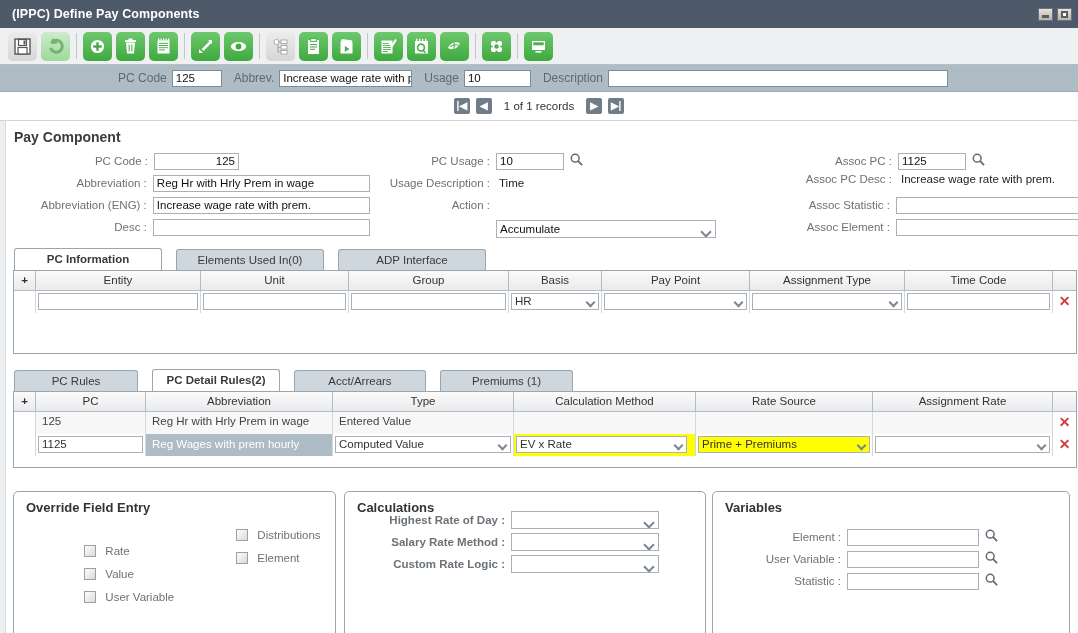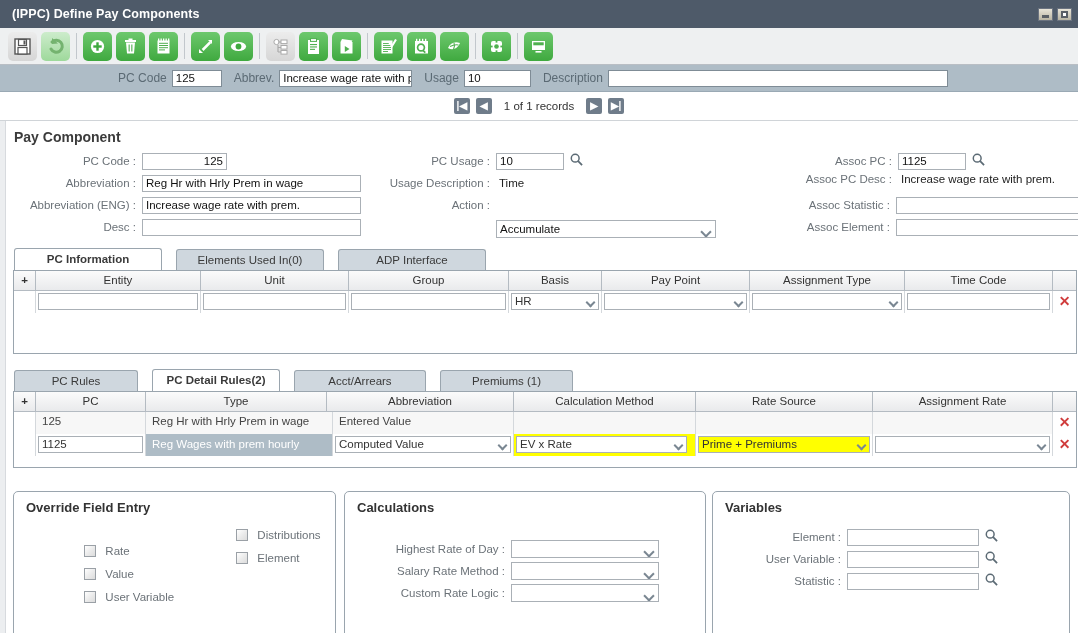--- a/index.html
+++ b/index.html
@@ -371,21 +371,21 @@
     <div class="navbtn">◀</div>
     <span class="reclbl">1 of 1 records</span>
     <div class="navbtn">▶</div>
     <div class="navbtn">▶|</div>
   </div>
 
   <div class="body">
 
     <div class="sectitle" style="position:absolute; left:14px; top:8px;">Pay Component</div>
 
-    <div style="position:absolute; left:0; top:30px; width:370px;">
+    <div style="position:absolute; left:0; top:30px; width:370px;padding-left:12px;">
       <div style="display:flex; align-items:center; height:20px;">
         <div class="lbl" style="width:136px">PC Code :</div>
         <div class="inp" style="width:85px; margin-left:6px; text-align:right;">125</div>
       </div>
       <div style="display:flex; align-items:center; height:20px; margin-top:2px;">
         <div class="lbl" style="width:136px">Abbreviation :</div>
         <div class="inp" style="width:219px; margin-left:6px;">Reg Hr with Hrly Prem in wage</div>
       </div>
       <div style="display:flex; align-items:center; height:20px; margin-top:2px;">
         <div class="lbl" style="width:136px">Abbreviation  (ENG) :</div>
@@ -508,22 +508,22 @@
       <div class="tab" style="width:124px">PC Rules</div>
       <div class="tab active" style="width:128px">PC Detail Rules(2)</div>
       <div class="tab" style="width:132px">Acct/Arrears</div>
       <div class="tab" style="width:133px">Premiums  (1)</div>
     </div>
 
     <div class="grid" style="position:absolute; left:13px; top:270px; width:1064px; height:77px;">
       <div class="grow ghead">
         <div class="gcell plus" style="width:22px; border-bottom:1px solid #b4bbc2;">+</div>
         <div class="gcell" style="width:110px">PC</div>
+        <div class="gcell" style="width:187px">Abbreviation</div>
         <div class="gcell" style="width:181px">Type</div>
-        <div class="gcell" style="width:187px">Abbreviation</div>
         <div class="gcell" style="width:182px">Calculation Method</div>
         <div class="gcell hl" style="width:177px">Rate Source</div>
         <div class="gcell" style="width:180px">Assignment Rate</div>
         <div class="gcell" style="width:23px"></div>
       </div>
 
       <div class="grow" style="background:#f7f7f7;">
         <div class="gcell" style="width:22px; background:#fff;"></div>
         <div class="gcell celltext" style="width:110px">125</div>
         <div class="gcell celltext" style="width:187px">Reg Hr with Hrly Prem in wage</div>
@@ -581,21 +581,21 @@
         </div>
         <div style="height:23px;">
           <span class="chkbox"></span>
           <span class="lbl" style="margin-left:6px; text-align:left;">Element</span>
         </div>
       </div>
     </div>
 
     <div class="panel" style="left:344px; top:370px; width:362px; height:160px;">
       <h3>Calculations</h3>
-      <div style="position:absolute; left:10px; top:46px; width:340px;">
+      <div style="position:absolute; left:10px; top:17px; width:340px;font-weight:bold;">
         <div style="display:flex; align-items:center; height:22px;">
           <div class="lbl" style="width:150px">Highest Rate of Day :</div>
           <div class="sel" style="width:148px; margin-left:6px;"></div>
         </div>
         <div style="display:flex; align-items:center; height:22px;">
           <div class="lbl" style="width:150px">Salary Rate Method :</div>
           <div class="sel" style="width:148px; margin-left:6px;"></div>
         </div>
         <div style="display:flex; align-items:center; height:22px;">
           <div class="lbl" style="width:150px">Custom Rate Logic :</div>

